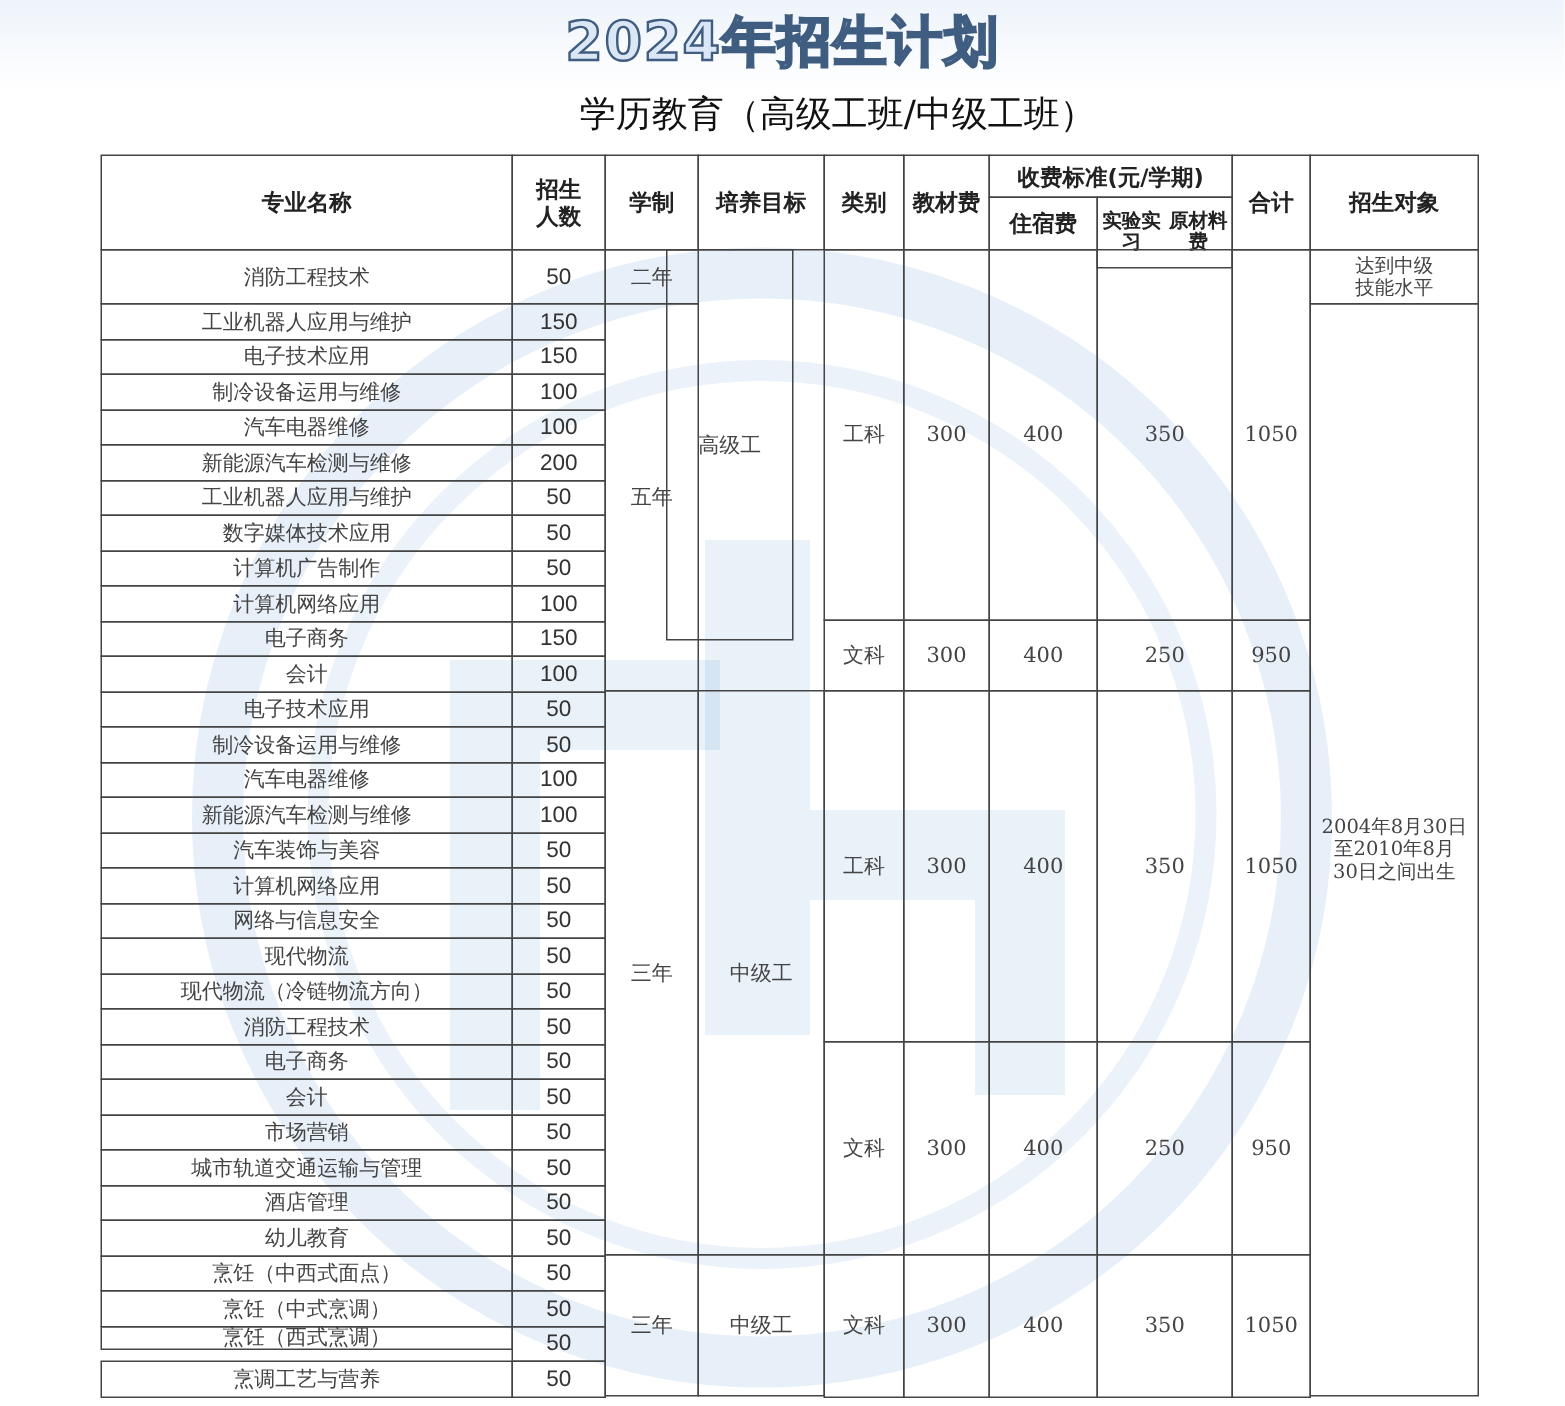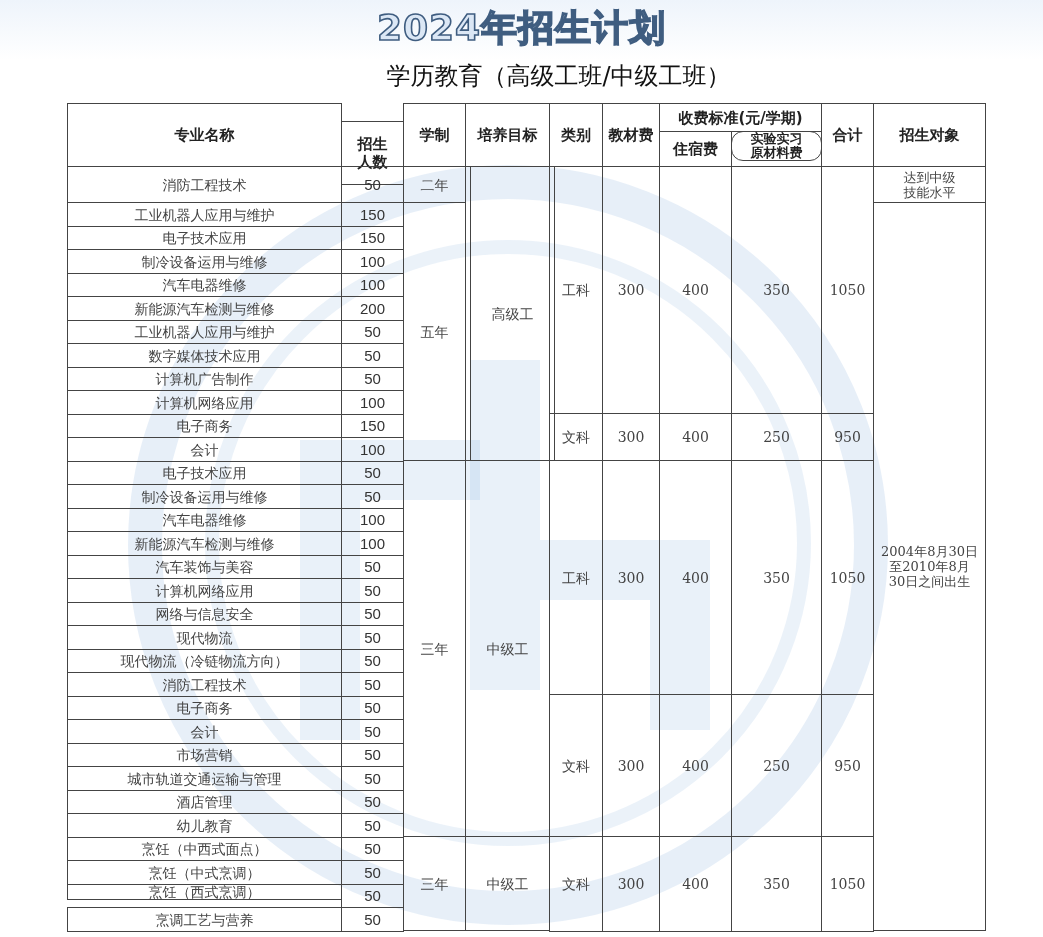--- a/index.html
+++ b/index.html
@@ -32,21 +32,21 @@
 <div class="wm-block" style="left:650px;top:600px;width:60px;height:130px;"></div>
 
 <div class="title">2024年招生计划</div>
 <div class="subtitle">学历教育（高级工班/中级工班）</div>
 
 <div id="table">
 
   <div class="cell hd" style="left:67px;top:103px;width:275px;height:64px;">
       <span>专业名称</span>
     </div>
-  <div class="cell hd" style="left:341px;top:103px;width:63px;height:64px;flex-direction:column;margin-top:18px;">
+  <div class="cell hd" style="left:341px;top:103px;width:63px;height:64px;flex-direction:column;">
       <span>招生</span>
       <span>人数</span>
     </div>
   <div class="cell hd" style="left:403px;top:103px;width:63px;height:64px;">
       <span>学制</span>
     </div>
   <div class="cell hd" style="left:465px;top:103px;width:85px;height:64px;flex-direction:row;">
       <span>培养</span>
       <span>目标</span>
     </div>
@@ -55,21 +55,21 @@
     </div>
   <div class="cell hd" style="left:602px;top:103px;width:58px;height:64px;">
       <span>教材费</span>
     </div>
   <div class="cell hd" style="left:659px;top:103px;width:163px;height:29px;">
       <span>收费标准(元/学期)</span>
     </div>
   <div class="cell hd" style="left:659px;top:131px;width:73px;height:36px;">
       <span>住宿费</span>
     </div>
-  <div class="cell hd small" style="left:731px;top:131px;width:91px;height:30px;flex-direction:column;border-radius:12px;">
+  <div class="cell hd small" style="left:731px;top:131px;width:91px;height:48px;flex-direction:row;">
       <span>实验实习</span>
       <span>原材料费</span>
     </div>
   <div class="cell hd" style="left:821px;top:103px;width:53px;height:64px;">
       <span>合计</span>
     </div>
   <div class="cell hd" style="left:873px;top:103px;width:113px;height:64px;">
       <span>招生对象</span>
     </div>
 
@@ -274,21 +274,21 @@
   <div class="cell" style="left:403px;top:202px;width:63px;height:259px;">
       <span>五年</span>
     </div>
   <div class="cell" style="left:403px;top:460px;width:63px;height:377px;">
       <span>三年</span>
     </div>
   <div class="cell" style="left:403px;top:836px;width:63px;height:95px;">
       <span>三年</span>
     </div>
 
-  <div class="cell" style="left:470px;top:166px;width:85px;height:295px;">
+  <div class="cell" style="left:444px;top:166px;width:85px;height:261px;">
       <span>高级工</span>
     </div>
   <div class="cell" style="left:465px;top:460px;width:85px;height:377px;">
       <span>中级工</span>
     </div>
   <div class="cell" style="left:465px;top:836px;width:85px;height:95px;">
       <span>中级工</span>
     </div>
 
   <div id="fees">

